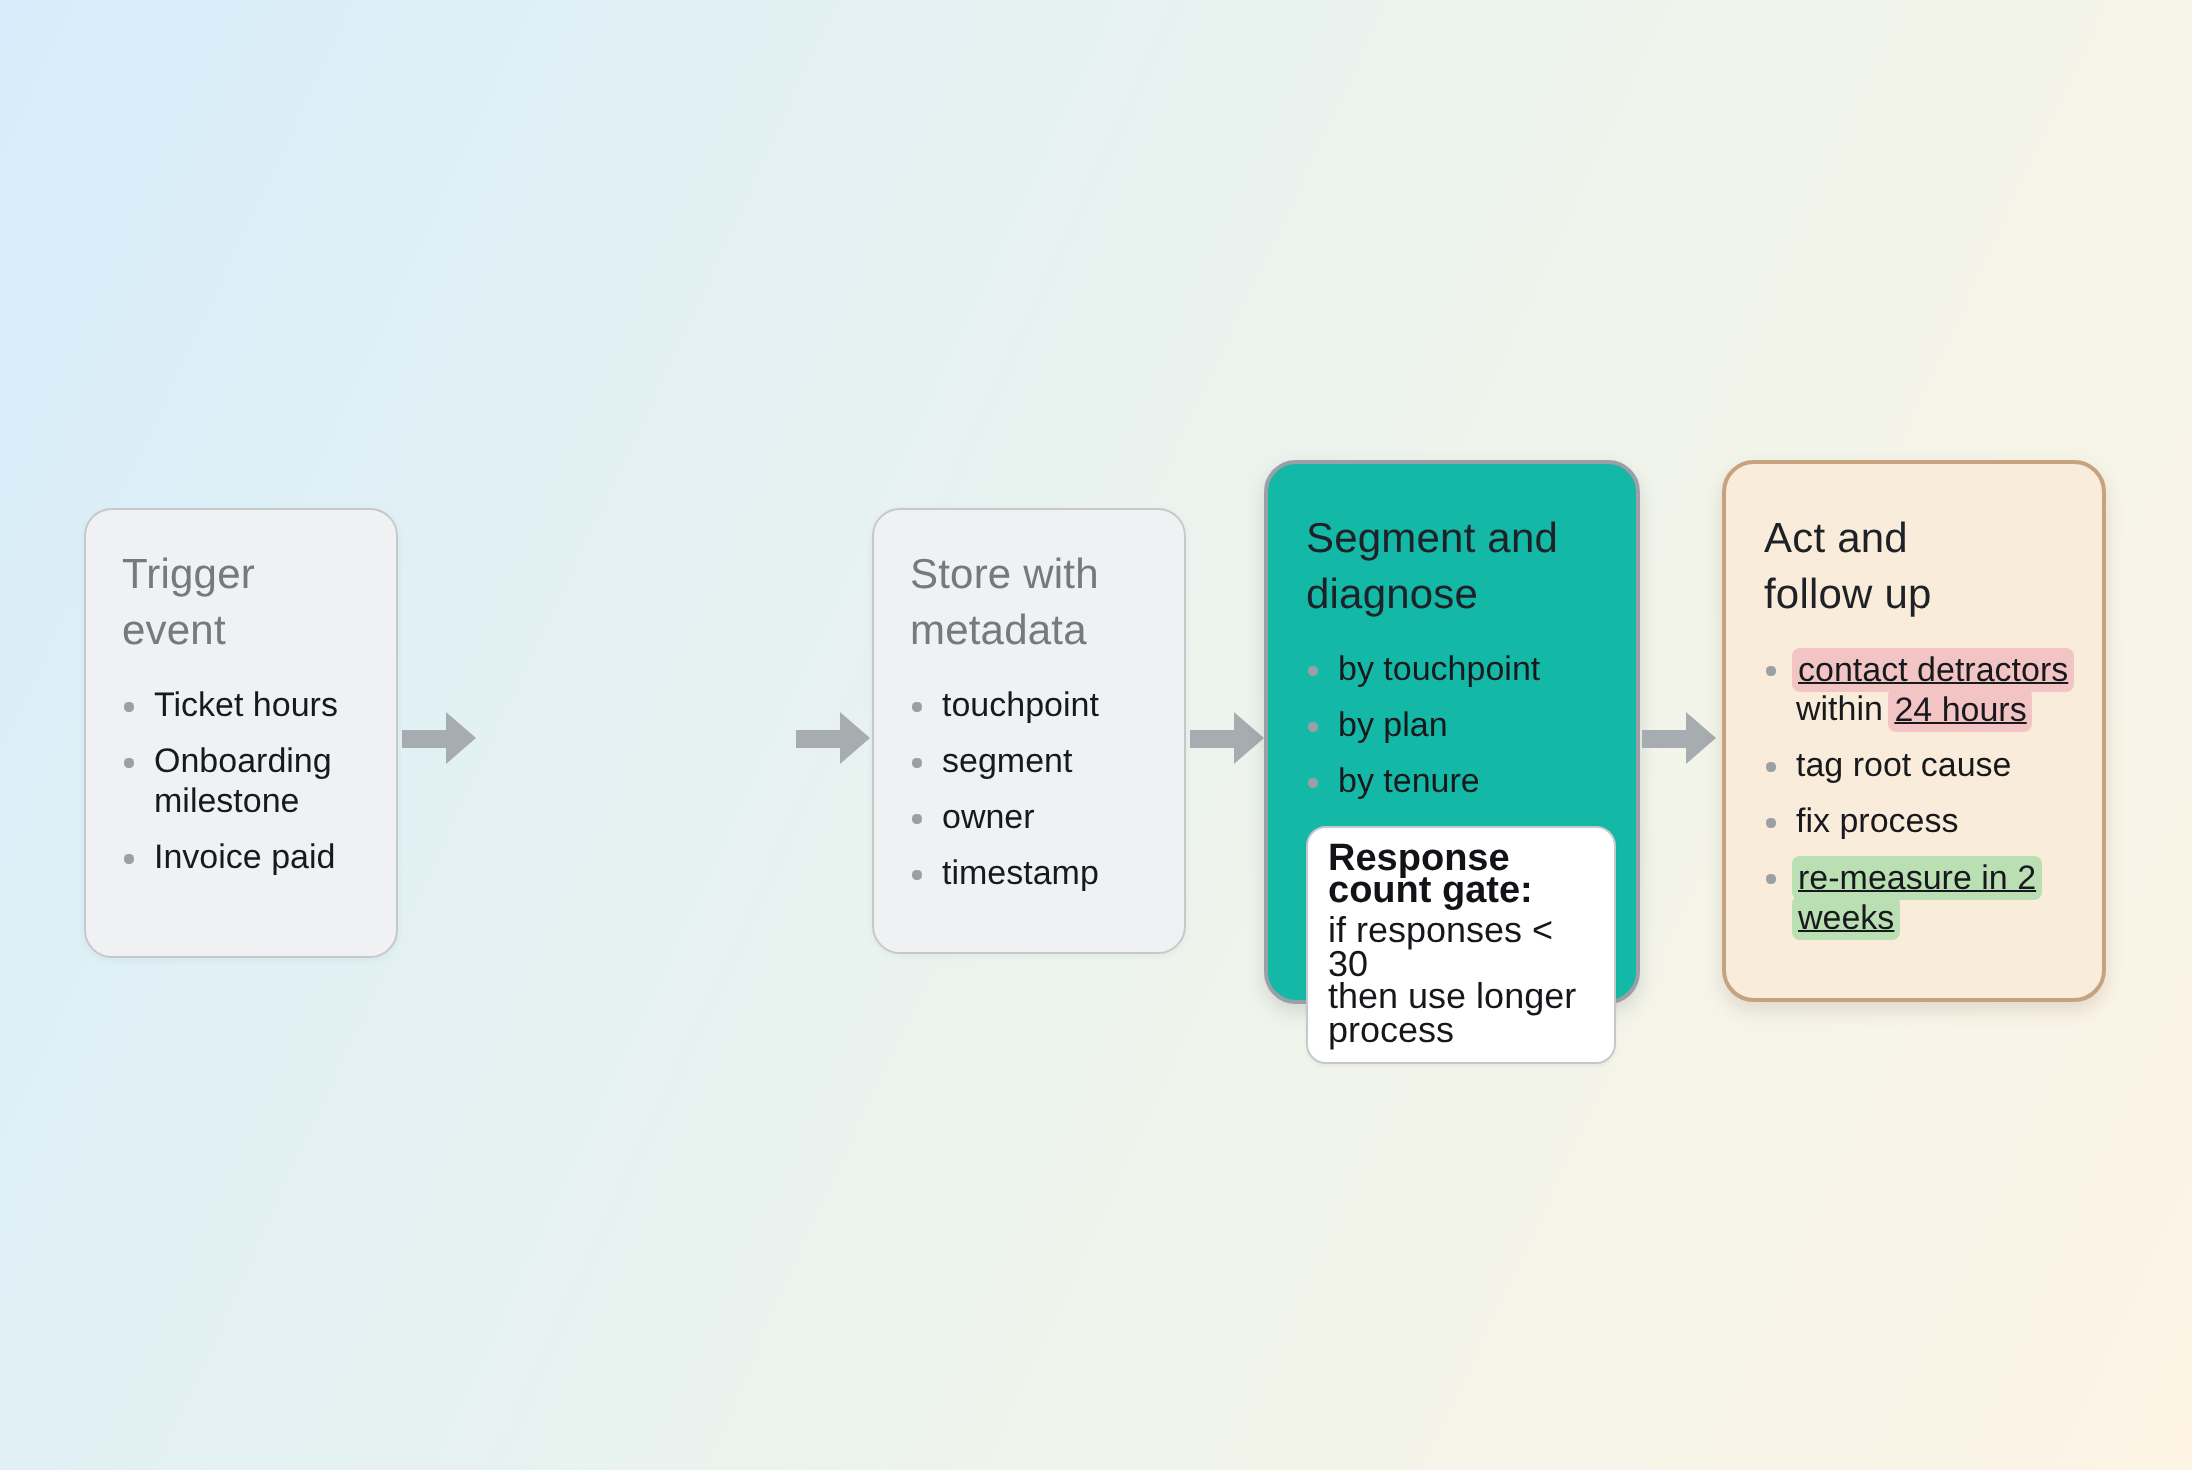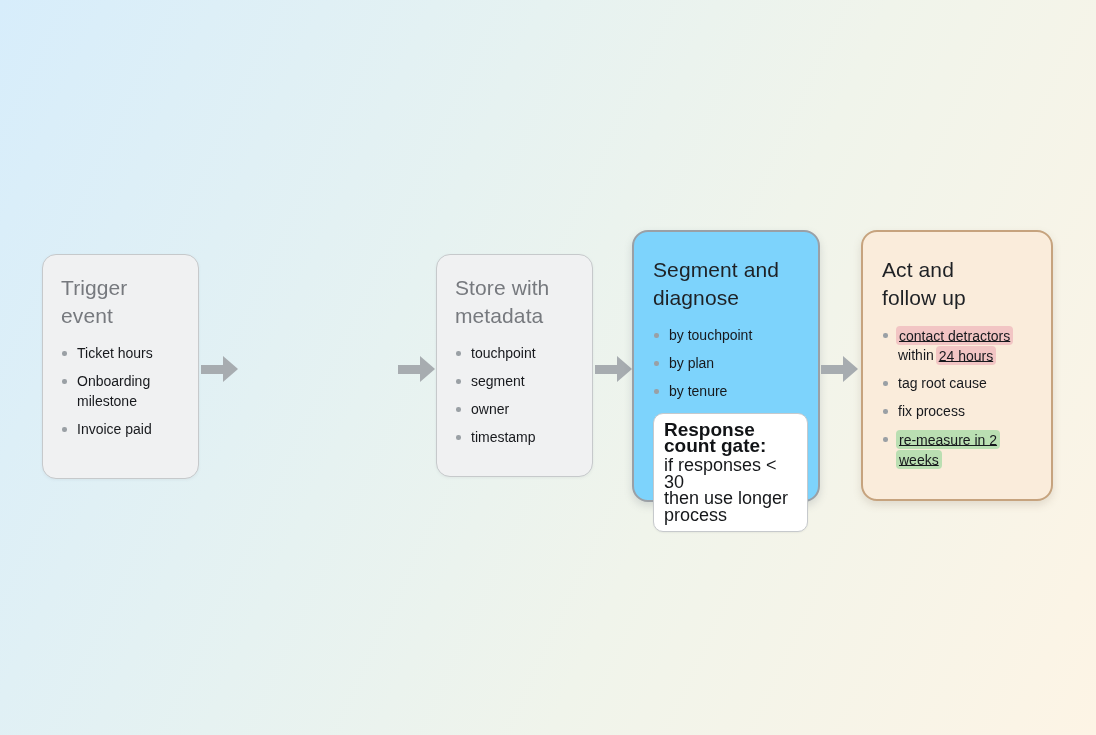--- a/index.html
+++ b/index.html
@@ -12,21 +12,21 @@
 
   .flow-box {
     position:absolute;
     background:#f0f1f2;
     border:1px solid #c6c9cb;
     border-radius:14px;
     padding:19px 12px 0 18px;
     box-shadow:0 1px 3px rgba(90,100,110,0.08);
   }
   .flow-box.emphasis {
-    background:#7dd3fc;
+    background:#14b8a6;
     border:2px solid #9aa0a6;
     border-radius:16px;
     padding:24px 12px 0 19px;
     box-shadow:0 4px 9px rgba(90,100,110,0.20);
   }
   .flow-box.accent {
     background:#faecdb;
     border:2px solid #c6a37e;
     border-radius:16px;
     padding:24px 12px 16px 19px;
@@ -46,21 +46,21 @@
   }
   #box-1 .box-title, #box-2 .box-title, #box-3 .box-title { max-width:108px; }
   #box-4 .box-title { max-width:162px; }
   #box-5 .box-title { max-width:102px; }
 
   .bullet-list { list-style:none; }
   .bullet-item {
     position:relative;
     padding-left:16px;
     margin-bottom:8px;
-    font-size:14px;
+    font-size:17px;
     line-height:20px;
     color:#17191d;
   }
   .bullet-item::before {
     content:"";
     position:absolute;
     left:1px; top:8px;
     width:4.5px; height:4.5px;
     border-radius:50%;
     background:#9aa0a5;

